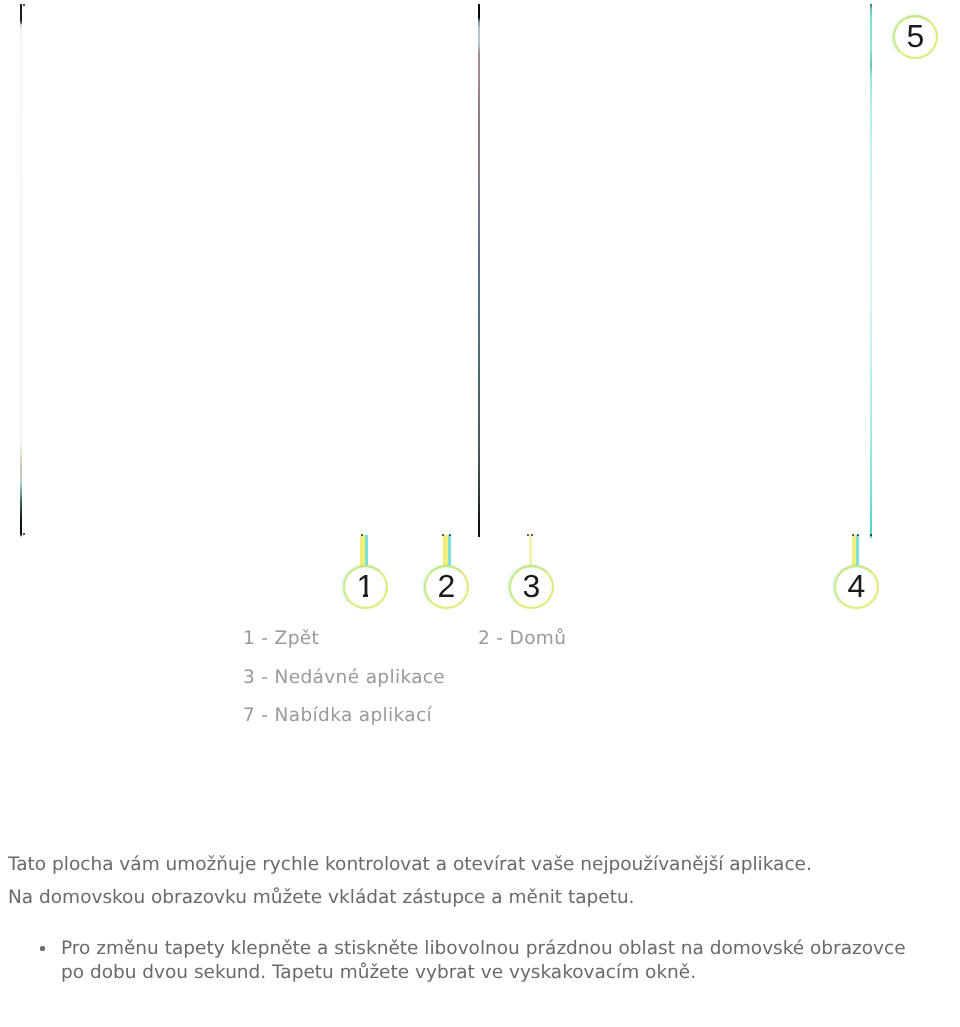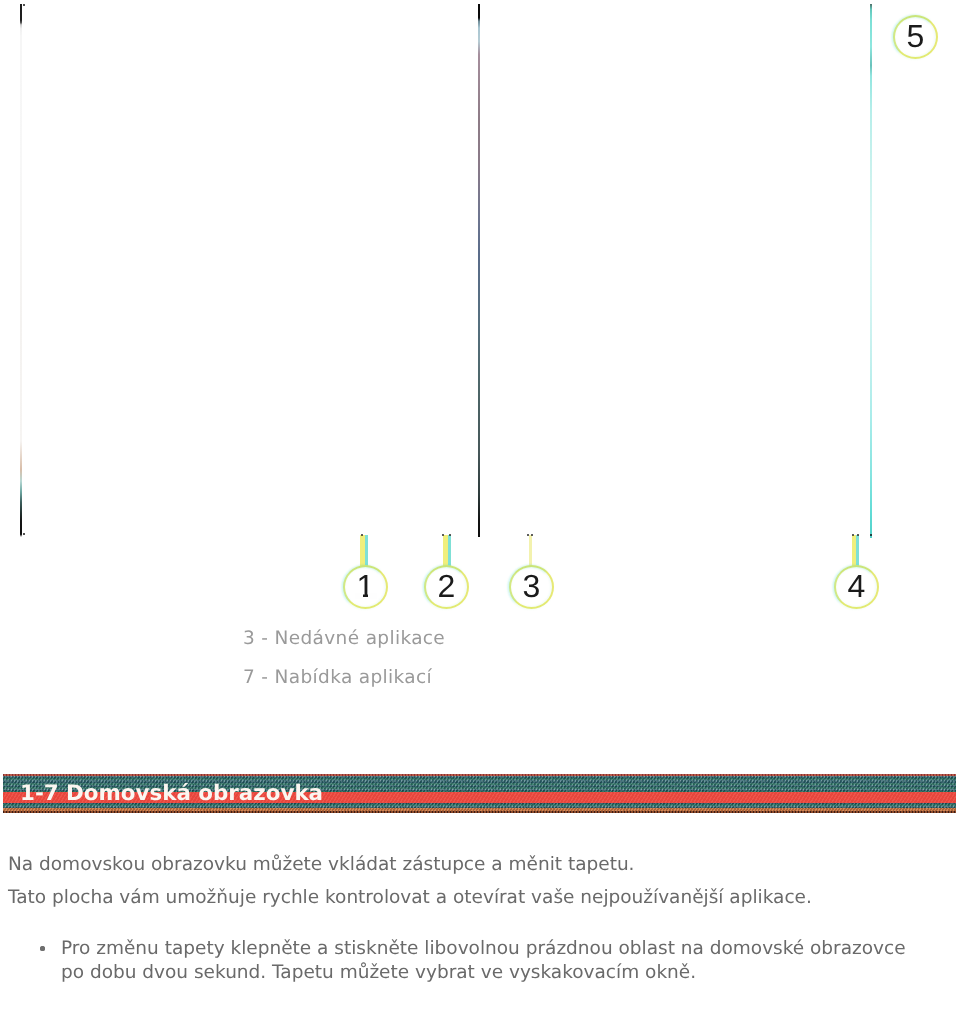--- a/index.html
+++ b/index.html
@@ -178,46 +178,35 @@
     </div>
     <div class="callout" style="left:893px;top:15px;">
       <div class="ring"></div>
       <div class="ring2"></div>
       <div class="num">5</div>
     </div>
   </div>
 
   <div class="legend">
     <div class="row">
+      <span class="c1">1 - Zpět</span>
+      <span class="c2">2 - Domů</span>
+    </div>
+    <div class="row">
       <span class="c1">3 - Nedávné aplikace</span>
     </div>
     <div class="row">
       <span class="c1">7 - Nabídka aplikací</span>
     </div>
   </div>
 
-  <div class="band">
-    <div class="stripe darktop"></div>
-    <div class="stripe teal-top"></div>
-    <div class="stripe teal-bot"></div>
-    <div class="stripe darkbot"></div>
-    <div class="stripe darktop2"></div>
-    <div class="tex"></div>
-    <div class="tex2"></div>
-    <div class="tex3"></div>
-    <div class="stripe red"></div>
-    <div class="stripe tan"></div>
-    <div class="topdots"></div>
-    <div class="botdots"></div>
-    <div class="title">1-7 Domovská obrazovka</div>
-  </div>
 
   <div class="body">
+    <p>Tato plocha vám umožňuje rychle kontrolovat a otevírat vaše nejpoužívanější aplikace.</p>
     <p>Na domovskou obrazovku můžete vkládat zástupce a měnit tapetu.</p>
-    <p>Tato plocha vám umožňuje rychle kontrolovat a otevírat vaše nejpoužívanější aplikace.</p>
   </div>
 
   <div class="bullets">
     <div class="bul">
       <span class="dot"></span>
     </div>
     <div class="bul">
       <span class="dot"></span>
       <span>Pro změnu tapety klepněte a stiskněte libovolnou prázdnou oblast na domovské obrazovce po dobu dvou sekund. Tapetu můžete vybrat ve vyskakovacím okně.</span>
     </div>

